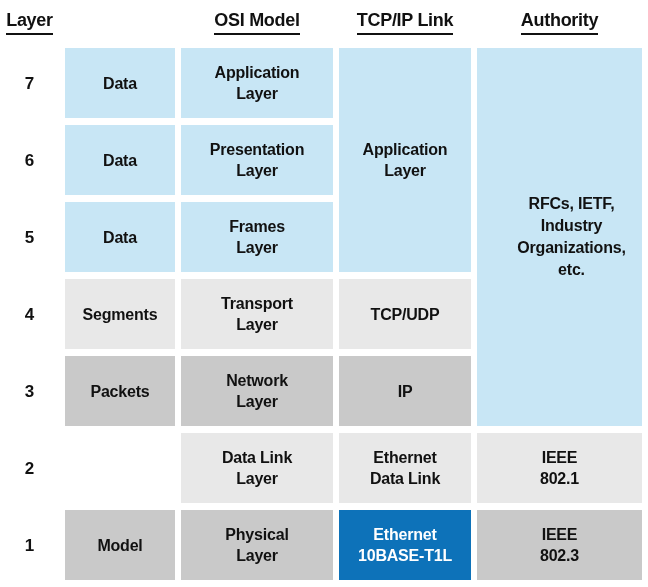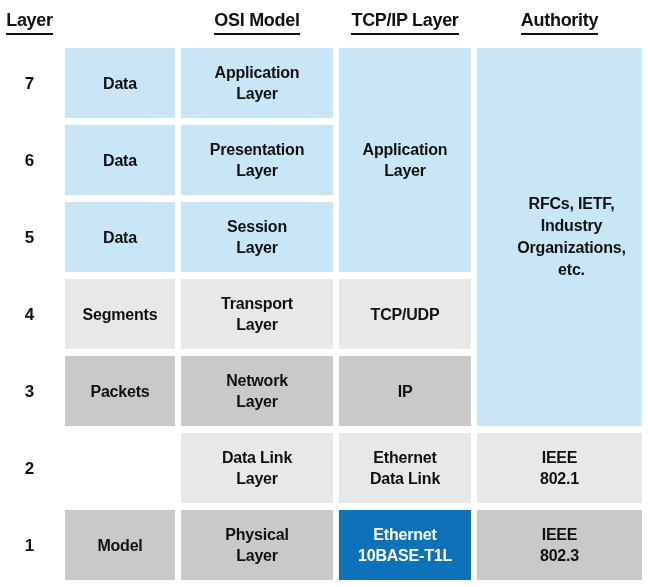--- a/index.html
+++ b/index.html
@@ -60,21 +60,21 @@
 
 <div class="table">
 
   <div class="hdr" style="grid-row:1;grid-column:1">
       <span class="u">Layer</span>
     </div>
   <div class="hdr" style="grid-row:1;grid-column:3">
       <span class="u">OSI Model</span>
     </div>
   <div class="hdr" style="grid-row:1;grid-column:4">
-      <span class="u">TCP/IP Layer</span>
+      <span class="u">TCP/IP Link</span>
     </div>
   <div class="hdr" style="grid-row:1;grid-column:5">
       <span class="u">Authority</span>
     </div>
 
   <div class="cell layer-num" style="grid-row:2;grid-column:1">7</div>
   <div class="cell bg-lightblue" style="grid-row:2;grid-column:2">Data</div>
   <div class="cell bg-lightblue" style="grid-row:2;grid-column:3">Application
 Layer</div>
   <div class="cell bg-lightblue" style="grid-row:2 / span 3;grid-column:4">Application
@@ -84,21 +84,21 @@
 Organizations,
 etc.</div>
 
   <div class="cell layer-num" style="grid-row:3;grid-column:1">6</div>
   <div class="cell bg-lightblue" style="grid-row:3;grid-column:2">Data</div>
   <div class="cell bg-lightblue" style="grid-row:3;grid-column:3">Presentation
 Layer</div>
 
   <div class="cell layer-num" style="grid-row:4;grid-column:1">5</div>
   <div class="cell bg-lightblue" style="grid-row:4;grid-column:2">Data</div>
-  <div class="cell bg-lightblue" style="grid-row:4;grid-column:3">Session
+  <div class="cell bg-lightblue" style="grid-row:4;grid-column:3">Frames
 Layer</div>
 
   <div class="cell layer-num" style="grid-row:5;grid-column:1">4</div>
   <div class="cell bg-lightgray" style="grid-row:5;grid-column:2">Segments</div>
   <div class="cell bg-lightgray" style="grid-row:5;grid-column:3">Transport
 Layer</div>
   <div class="cell bg-lightgray" style="grid-row:5;grid-column:4">TCP/UDP</div>
 
   <div class="cell layer-num" style="grid-row:6;grid-column:1">3</div>
   <div class="cell bg-darkgray" style="grid-row:6;grid-column:2">Packets</div>

